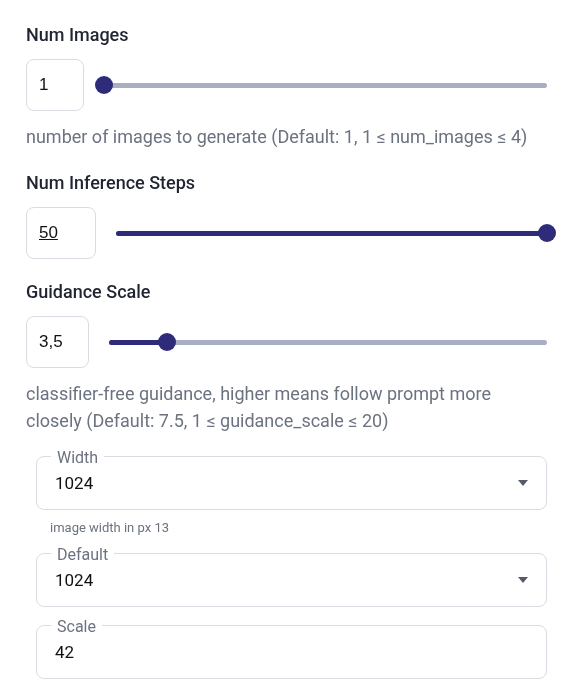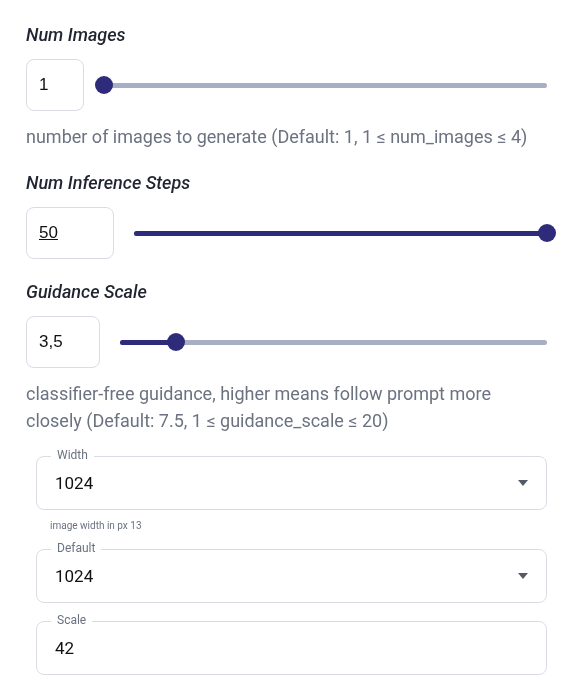--- a/index.html
+++ b/index.html
@@ -17,40 +17,39 @@
     font-family:-apple-system,BlinkMacSystemFont,"Segoe UI",Roboto,Helvetica,Arial,sans-serif;
     color:var(--text);
     padding:24px 26px 26px 26px;
   }
   .section{margin-bottom:22px;}
   .section-title{
     font-size:18px;
     font-weight:500;
     margin:0 0 14px 0;
     color:#1f2430;
-    font-style:italic;
   }
   .slider-row{
     display:flex;
     align-items:center;
     gap:20px;
   }
   .num-box{
     width:58px;
     height:52px;
     border:1px solid var(--border);
     border-radius:8px;
     background:#fff;
     font-size:17px;
     text-align:left;
     padding:0 12px;
     color:#111;
     outline:none;
   }
-  .num-box.wide{width:74px;}
+  .num-box.wide{width:63px;}
   .slider-wrap{
     position:relative;
     flex:1;
     height:20px;
     display:flex;
     align-items:center;
   }
   .track{
     position:absolute;
     left:0;right:0;
@@ -86,40 +85,40 @@
     border:1px solid var(--border);
     border-radius:8px;
     background:#fff;
   }
   .field-legend{
     position:absolute;
     top:-9px;
     left:14px;
     background:#fff;
     padding:0 6px;
-    font-size:12px;
+    font-size:16px;
     color:var(--muted);
   }
   .field-inner{
     display:flex;
     align-items:center;
     justify-content:space-between;
     padding:16px 18px;
     font-size:17px;
     color:#111;
     gap:16px;
   }
   .chev{
     width:0;height:0;
     border-left:5px solid transparent;
     border-right:5px solid transparent;
     border-top:6px solid #555b66;
   }
   .field-desc{
-    font-size:10px;
+    font-size:13px;
     color:var(--muted);
     margin:10px 0 0 14px;
   }
   .text-input{
     border:none;
     outline:none;
     font-size:17px;
     width:100%;
     background:transparent;
     color:#111;
@@ -139,21 +138,21 @@
       <div class="fill" style="width: 0%;"></div>
       <div class="thumb" style="left: 0%;"></div>
     </div>
   </div>
   <div class="desc">number of images to generate (Default: 1, 1 ≤ num_images ≤ 4)</div>
 </div>
 
 <div class="section">
   <h3 class="section-title">Num Inference Steps</h3>
   <div class="slider-row">
-    <input class="num-box" style="width: 88px; text-decoration: underline;" value="50">
+    <input class="num-box" style="width: 70px; text-decoration: underline;" value="50">
     <div class="slider-wrap">
       <div class="track"></div>
       <div class="fill" style="width: 100%;"></div>
       <div class="thumb" style="left: 100%;"></div>
     </div>
   </div>
 </div>
 
 <div class="section">
   <h3 class="section-title">Guidance Scale</h3>

